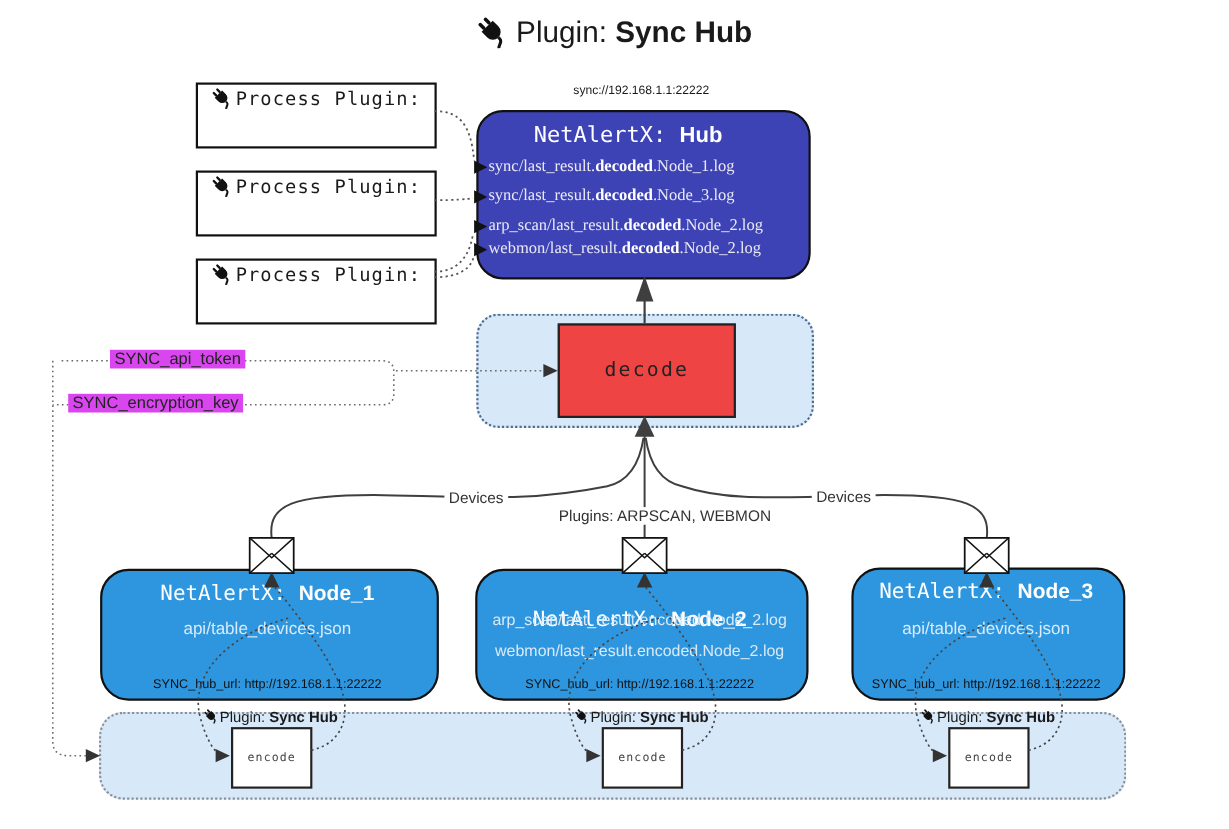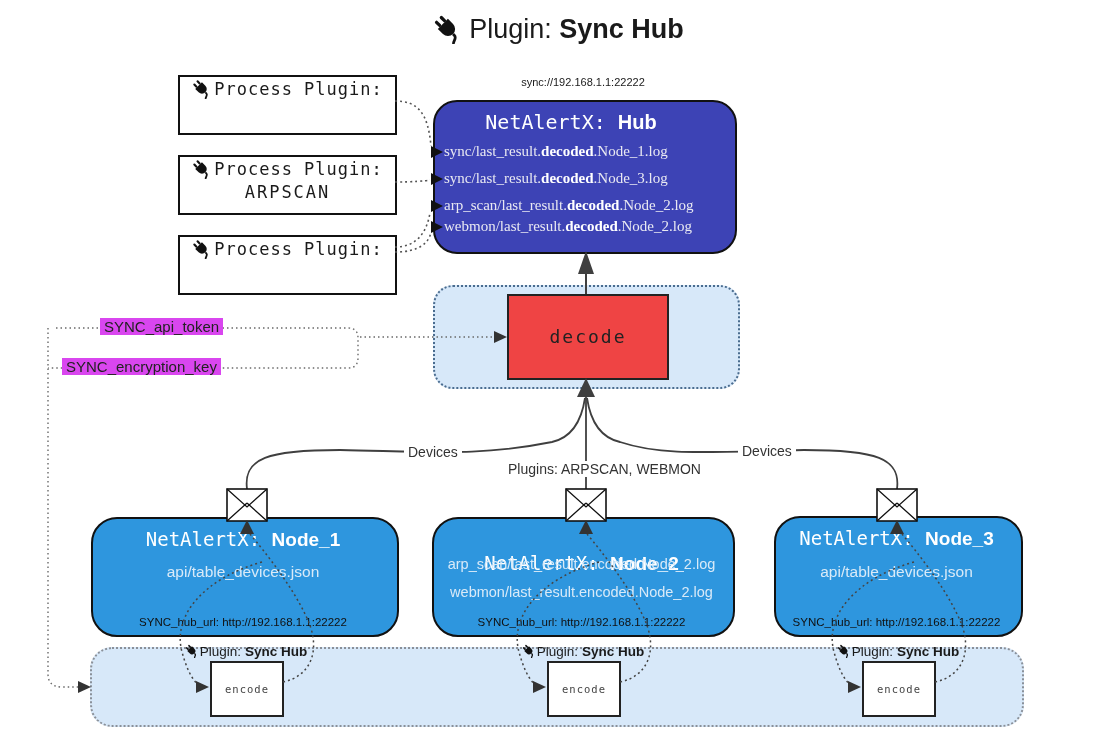--- a/index.html
+++ b/index.html
@@ -89,21 +89,20 @@
 
 <div class="pbox abs" style="top:75px">
   <div class="l1 mono"><svg class="plug-ico">
         <use href="#plug"></use>
       </svg><span>Process Plugin:</span></div>
 </div>
 <div class="pbox abs" style="top:155px">
   <div class="l1 mono"><svg class="plug-ico">
         <use href="#plug"></use>
       </svg><span>Process Plugin:</span></div>
-  <div class="l2 mono">ARPSCAN</div>
 </div>
 <div class="pbox abs" style="top:235px">
   <div class="l1 mono"><svg class="plug-ico">
         <use href="#plug"></use>
       </svg><span>Process Plugin:</span></div>
 </div>
 
 <div id="hub-url" class="abs">sync://192.168.1.1:22222</div>
 <div id="hub" class="abs"></div>
 <div id="hub-title" class="abs mono">

